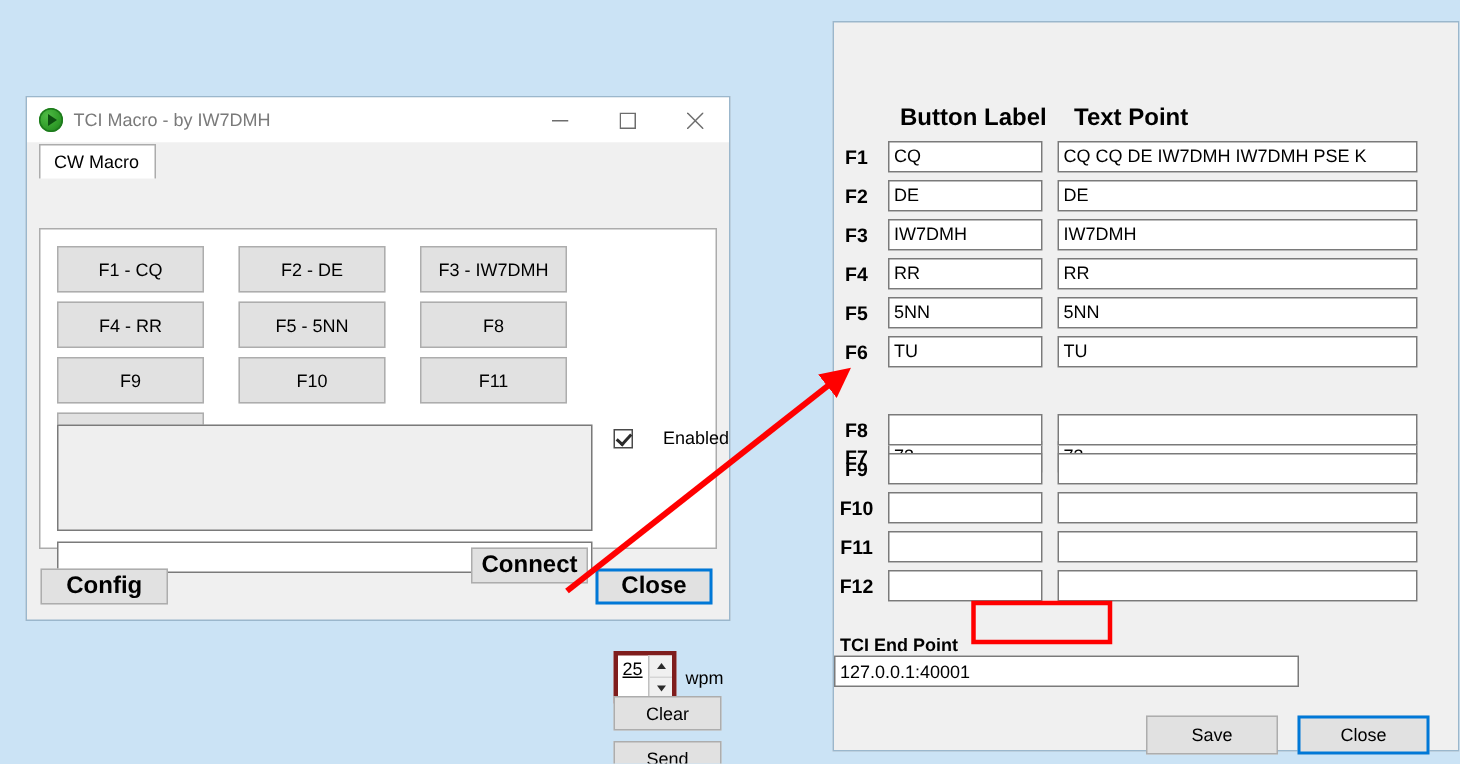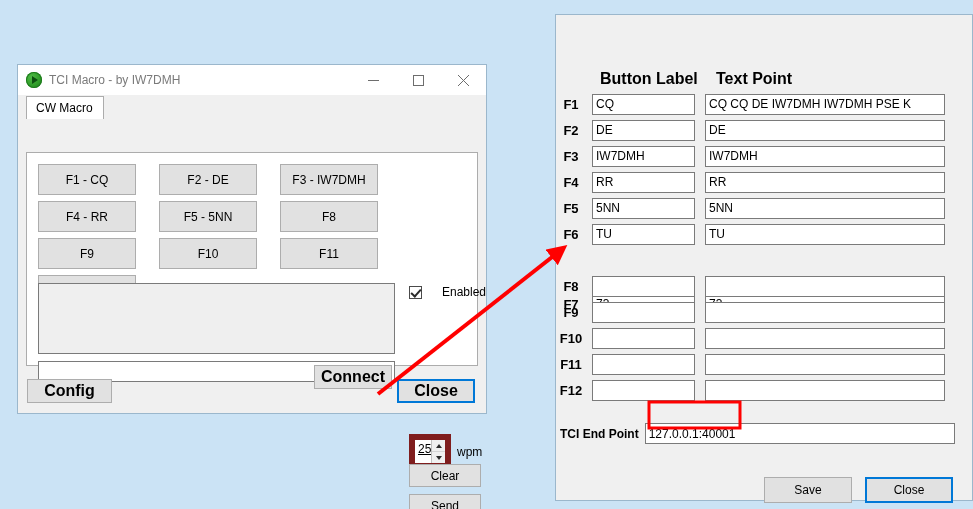--- a/index.html
+++ b/index.html
@@ -198,21 +198,21 @@
     left: 382px;
     top: 281px;
     display: flex;
     align-items: center;
     gap: 6px;
   }
   .spinner {
     width: 42px;
     height: 35px;
     background: #fff;
-    border: 6px solid #7f1d1d;
+    border: 3px solid #7f1d1d;
     box-sizing: border-box;
     display: flex;
     align-items: stretch;
     text-decoration: underline;
   }
   .spin-val {
     flex: 1;
     font-size: 12px;
     padding-left: 3px;
     line-height: 18px;
@@ -322,21 +322,21 @@
     outline: none;
   }
   .inp-label { width: 103px; margin-right: 10px; }
   .inp-macro { width: 240px; }
 
   .endpoint-row {
     position: absolute;
     left: 0;
     top: 378px;
     display: flex;
-    align-items: center;
+    flex-direction: column;
   }
   .endpoint-label {
     font-size: 12px;
     font-weight: bold;
     margin-left: 4px;
     margin-right: 6px;
   }
   .inp-endpoint { width: 310px; }
 
   .cfg-footer-btn {

